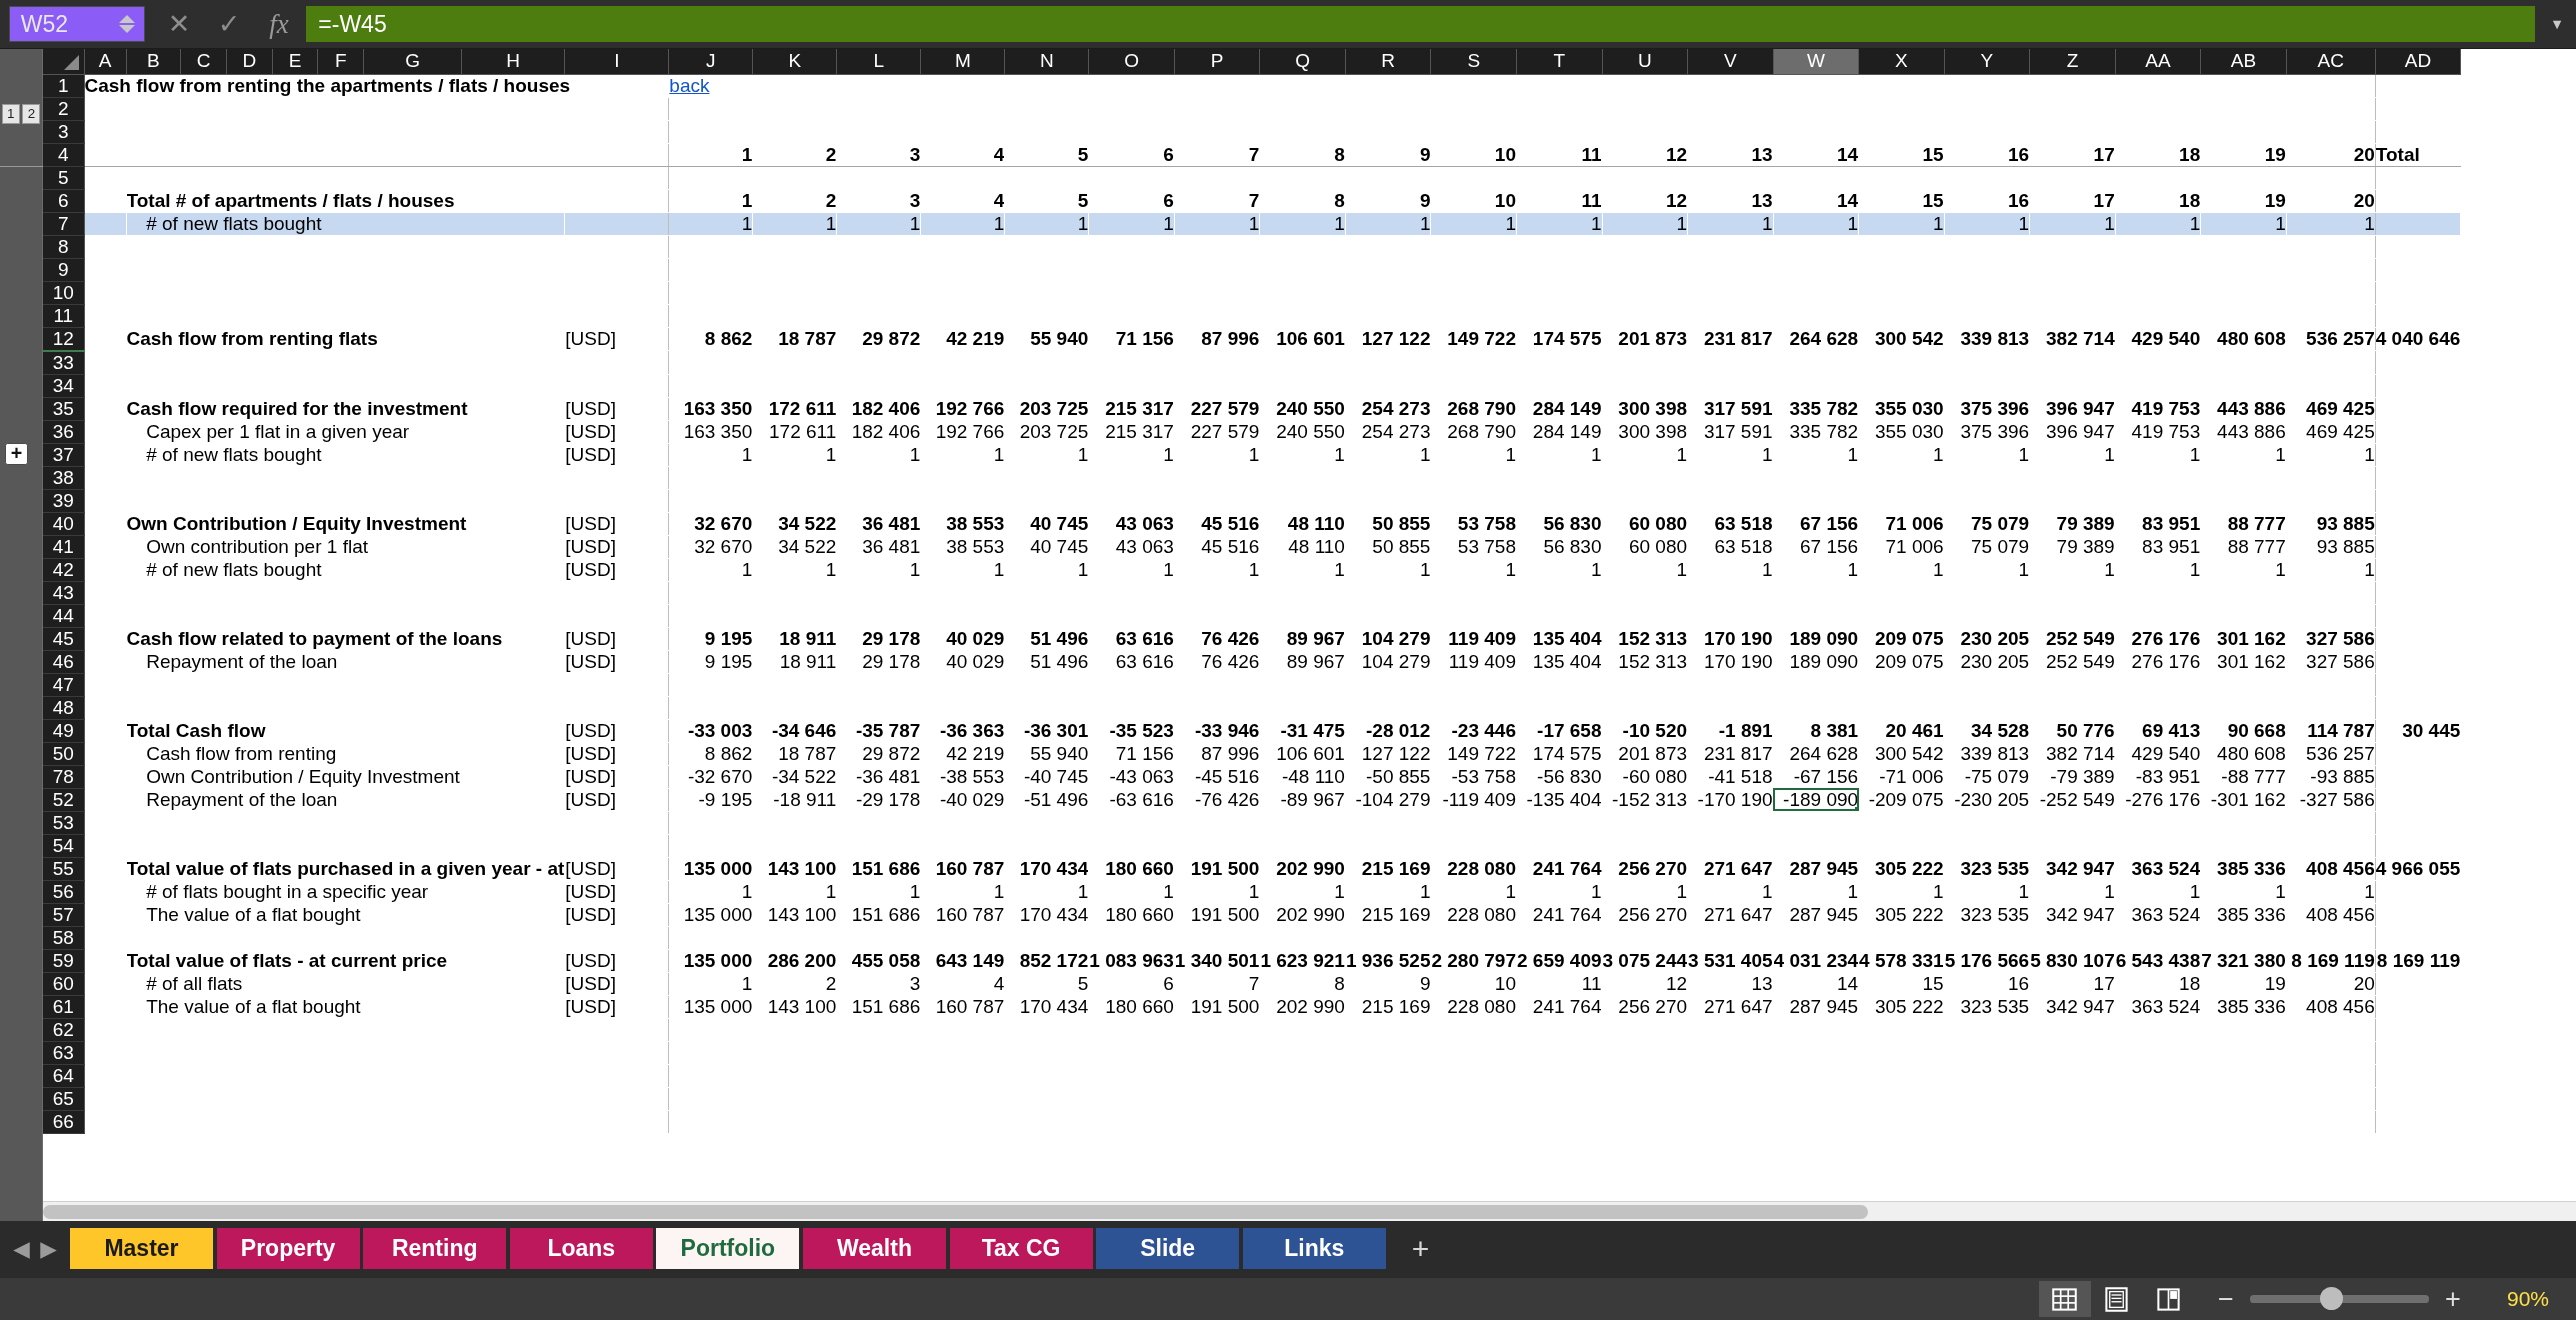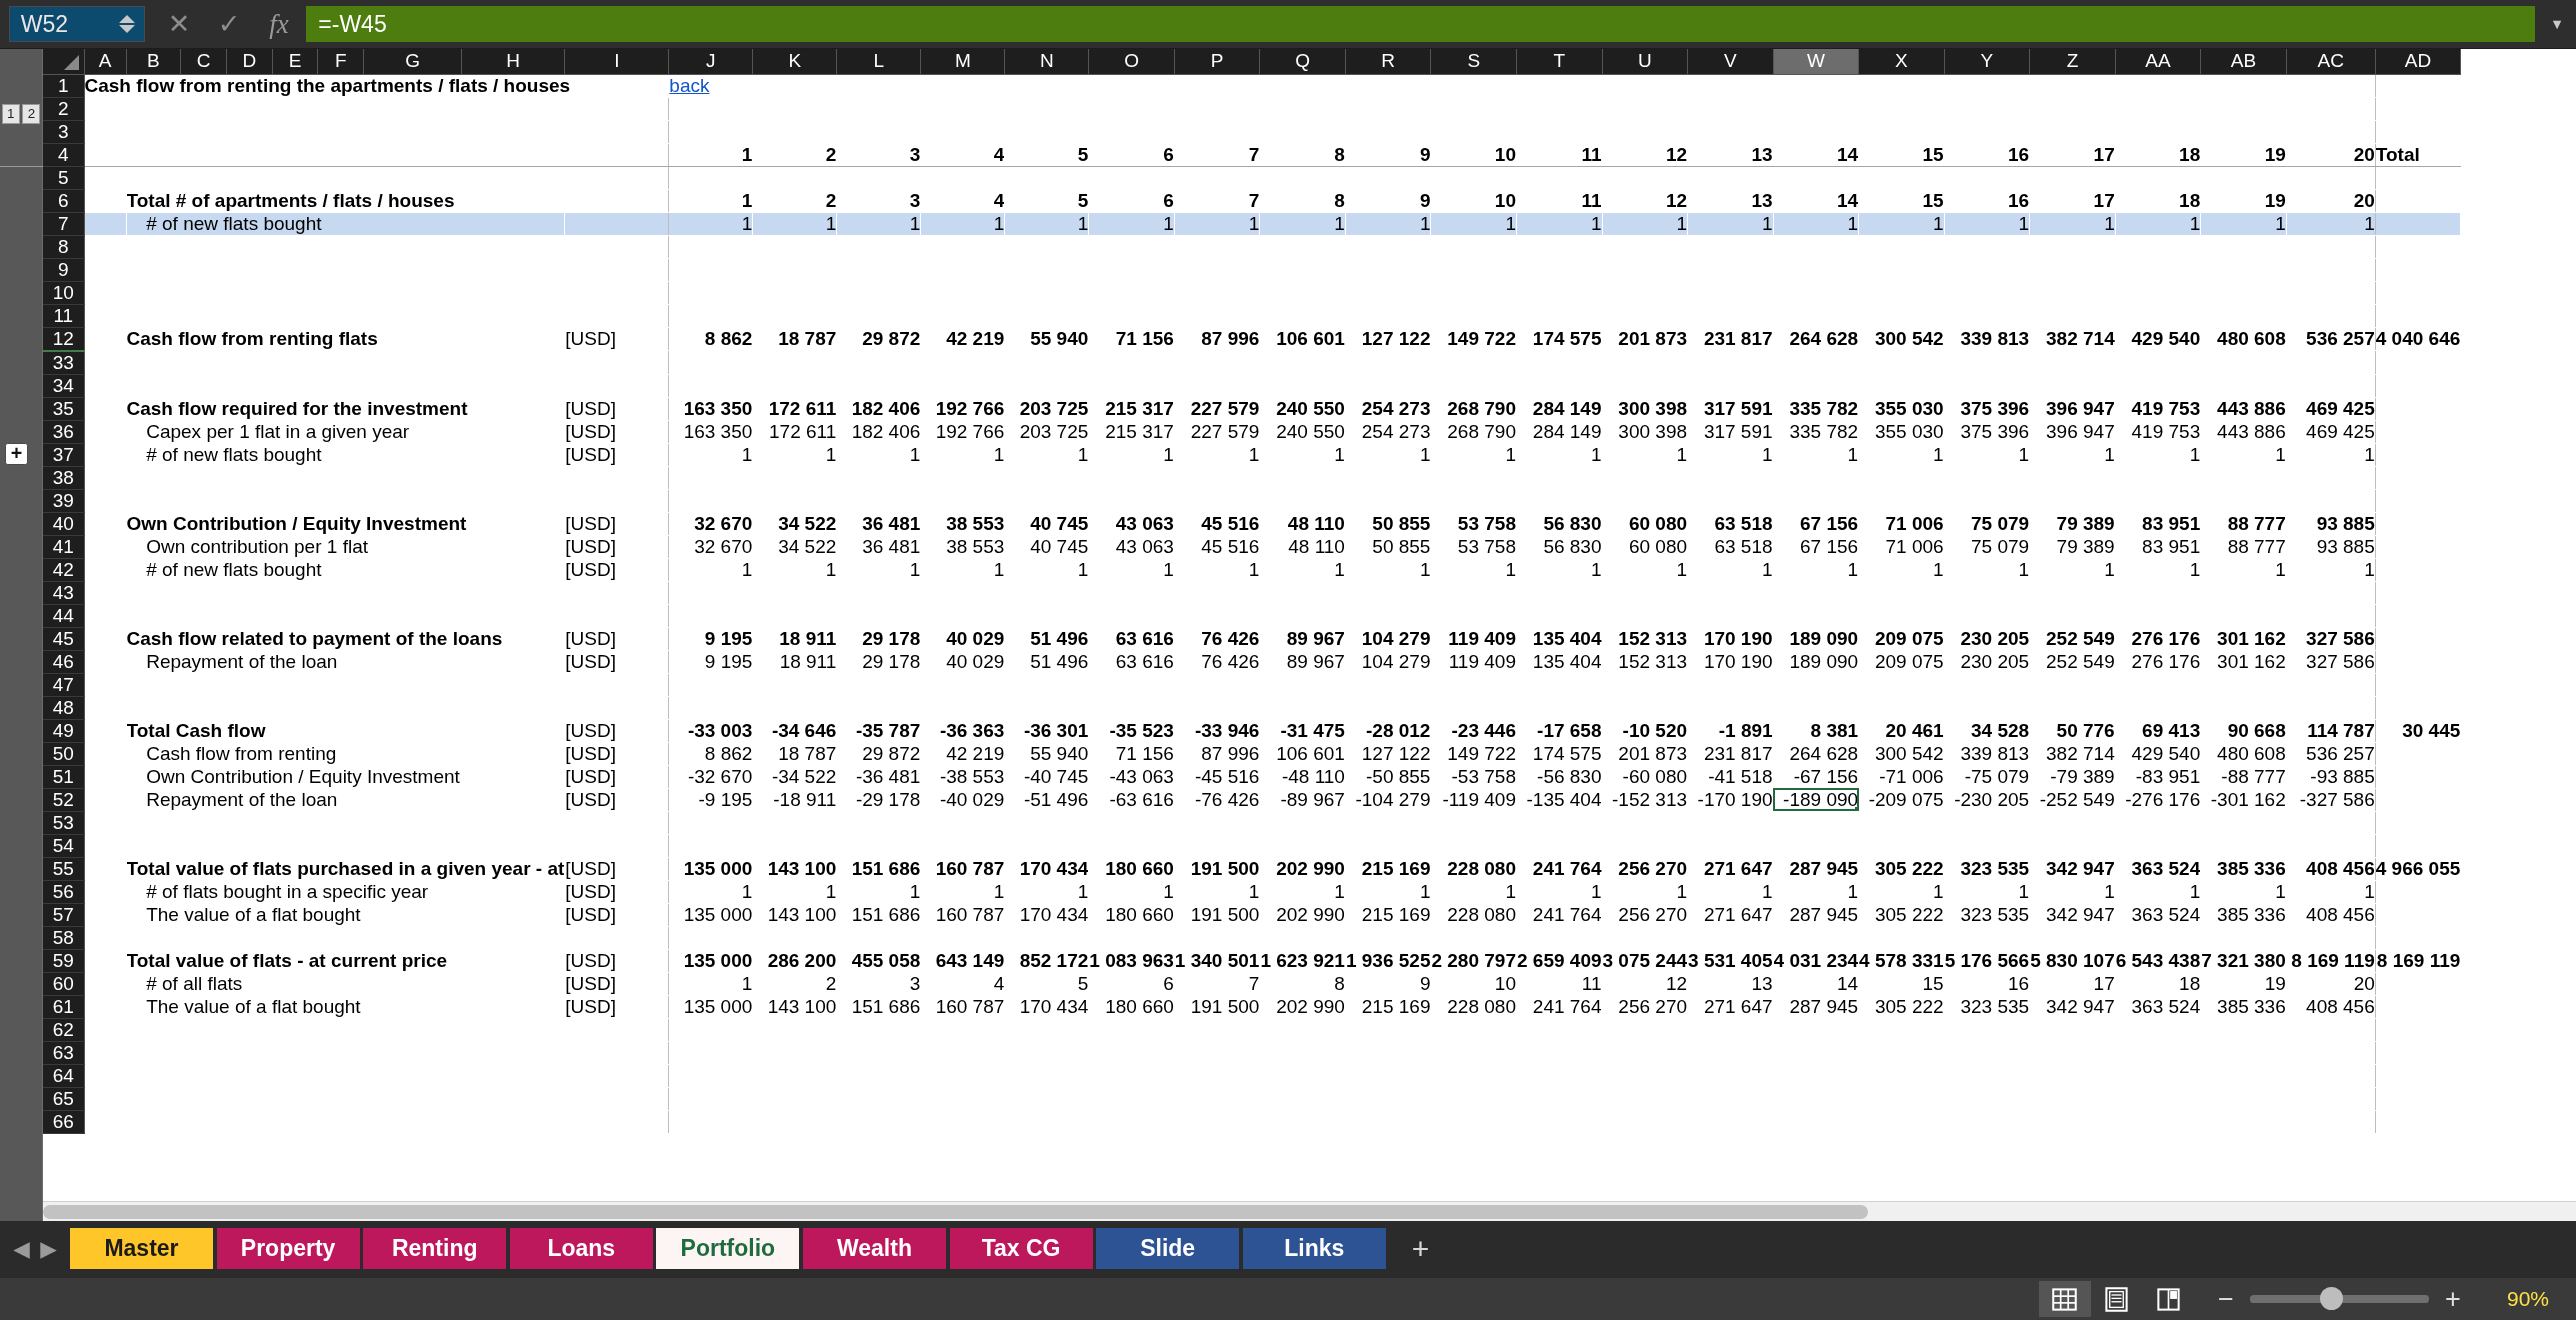--- a/index.html
+++ b/index.html
@@ -12,21 +12,21 @@
 
   
   .formula-bar {
     height: 49px; width: 2576px;
     background: #2e2e2e;
     display: flex; align-items: center;
     border-bottom: 0.9px solid #1c1c1c;
   }
   .namebox {
     width: 136px; height: 36px; margin-left: 9px;
-    background: #0c4a6e; border: 0.9px solid #4a4a4a;
+    background: #8b5cf6; border: 0.9px solid #4a4a4a;
     display: flex; align-items: center;
     color: #e8e8e8; font-size: 23px; padding-left: 10.7px;
     position: relative;
   }
   .namebox .nb-text { flex: 1; }
   .nb-spin { width: 23px; display:flex; flex-direction:column; align-items:center; justify-content:center; gap:2.7px; margin-right:5.4px;}
   .nb-spin .up, .nb-spin .dn {
     width: 0; height: 0; border-left: 8px solid transparent; border-right: 8px solid transparent;
   }
   .nb-spin .up { border-bottom: 8px solid #c8c8c8; }
@@ -1172,21 +1172,21 @@
             <td class="cell plain num">264 628</td>
             <td class="cell plain num">300 542</td>
             <td class="cell plain num">339 813</td>
             <td class="cell plain num">382 714</td>
             <td class="cell plain num">429 540</td>
             <td class="cell plain num">480 608</td>
             <td class="cell plain num  rightsep">536 257</td>
             <td class="cell plain"></td>
           </tr>
           <tr>
-            <th class="rowhead">51</th>
+            <th class="rowhead">78</th>
             <td class="cell plain"></td>
             <td colspan="7" class="cell plain lbl" style="padding-left: 19.7px;">Own Contribution / Equity Investment</td>
             <td class="cell plain lbl rightsep">[USD]</td>
             <td class="cell plain num">-32 670</td>
             <td class="cell plain num">-34 522</td>
             <td class="cell plain num">-36 481</td>
             <td class="cell plain num">-38 553</td>
             <td class="cell plain num">-40 745</td>
             <td class="cell plain num">-43 063</td>
             <td class="cell plain num">-45 516</td>

